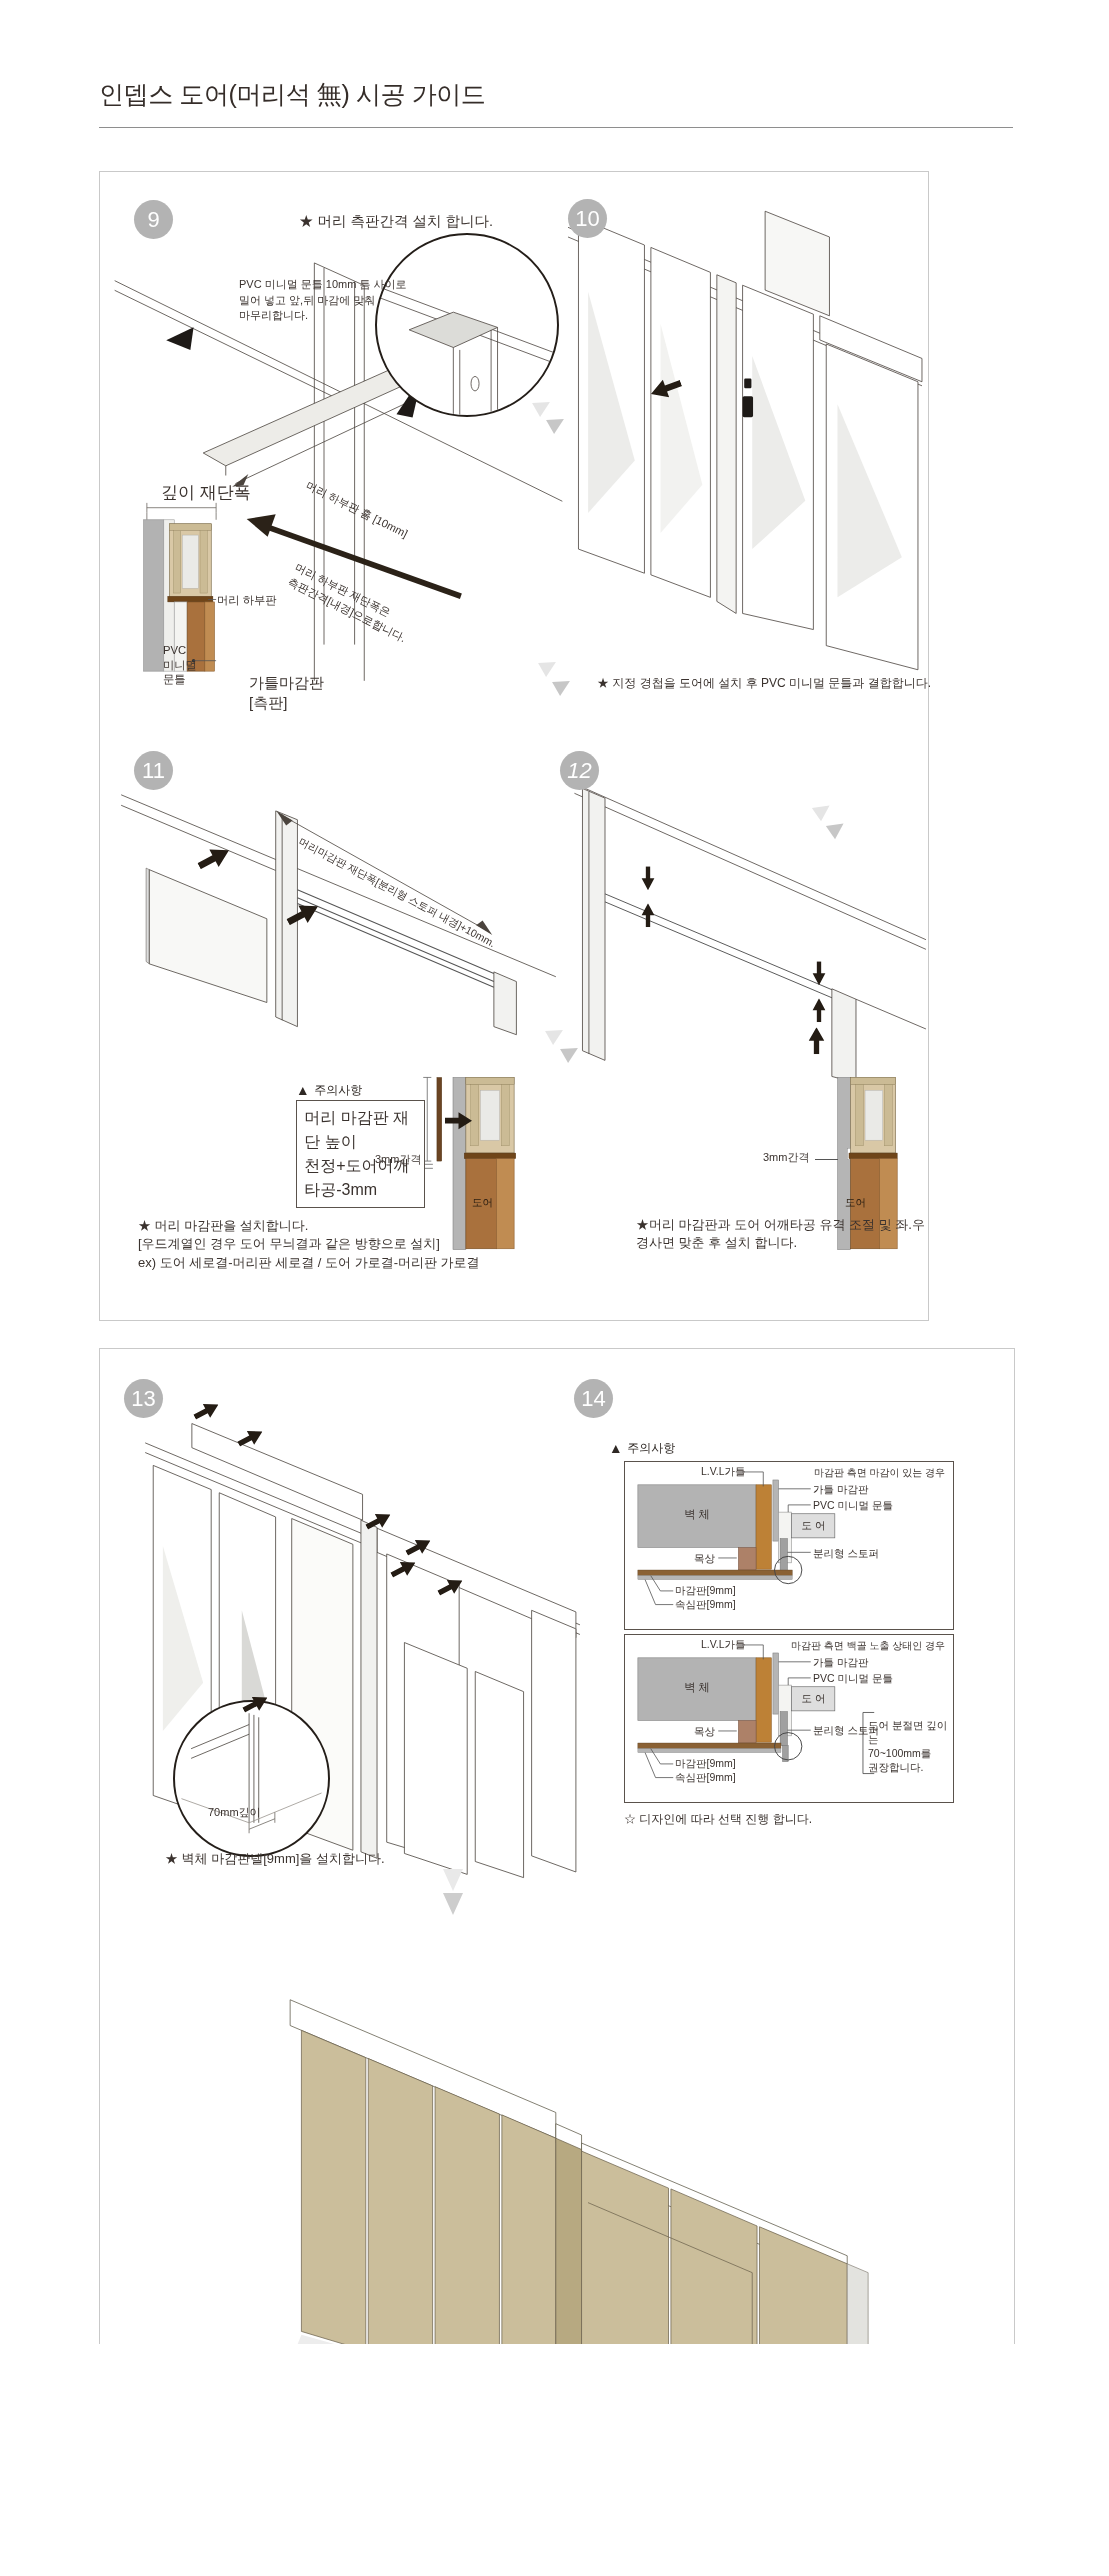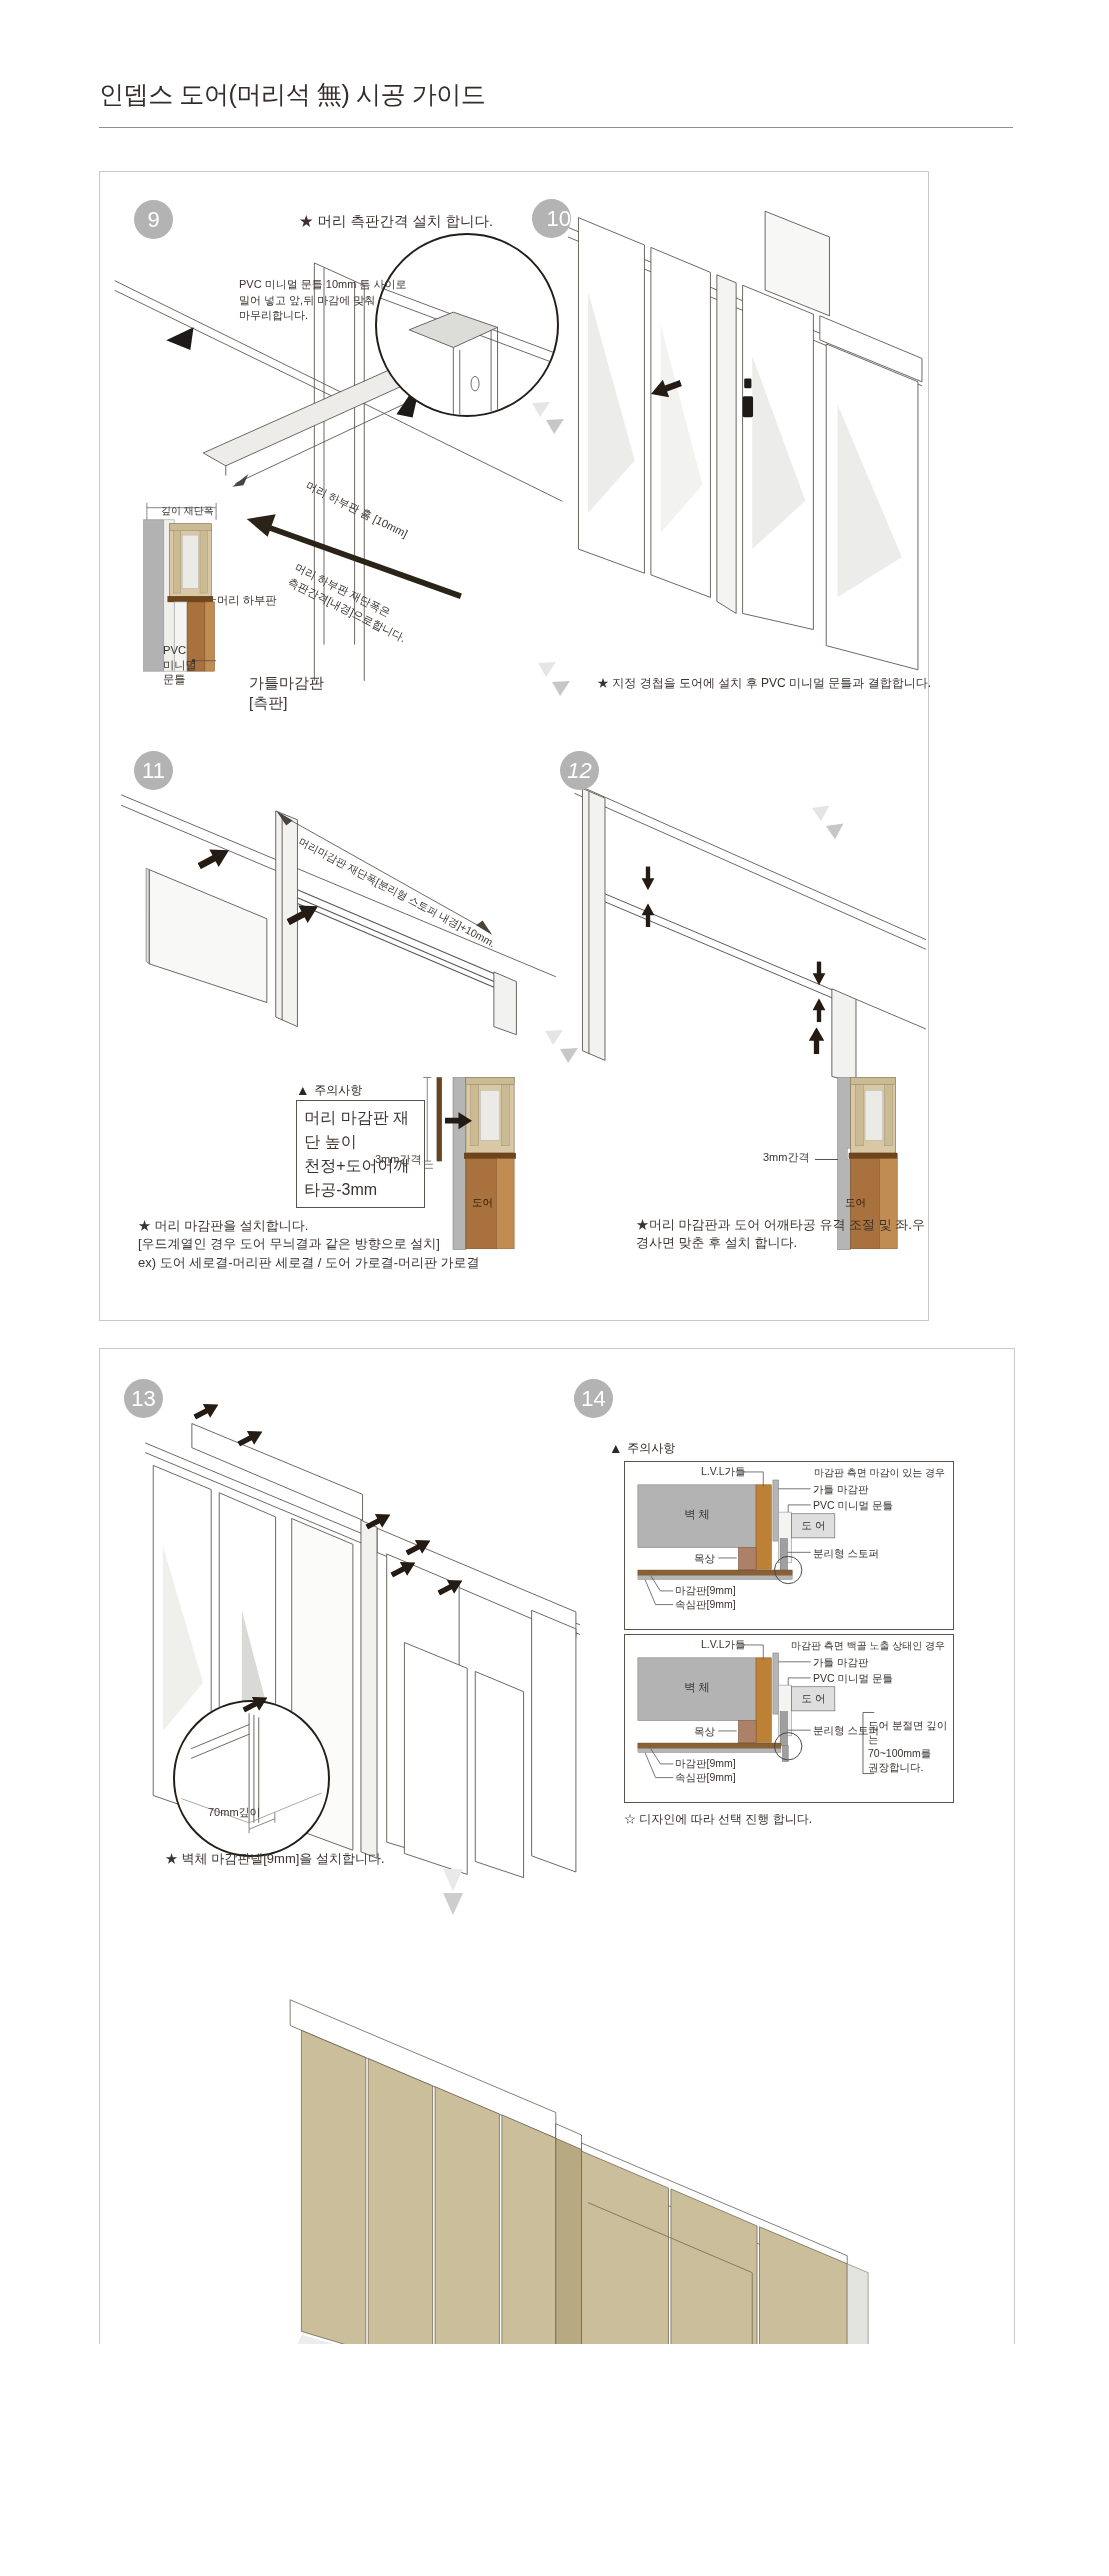--- a/index.html
+++ b/index.html
@@ -90,32 +90,32 @@
         <path d="M-5,75 L230,163"></path>
       <polygon points="40,118 95,96 150,115 95,140" fill="#dcdcd8"></polygon>
       <path d="M95,140 L95,235"></path>
         <path d="M150,115 L150,235"></path>
         <path d="M103,143 L103,235"></path>
         <path d="M142,118 L142,235"></path>
       <ellipse cx="122" cy="185" rx="5" ry="9"></ellipse>
     </svg>
   </div>
 
-  <div class="txt" style="left:161px;top:504px;font-size:10px;">깊이 재단폭</div>
+  <div class="txt" style="left:161px;top:481px;font-size:17px;">깊이 재단폭</div>
   <div class="txt" style="left:217px;top:592px;font-size:11.3px;">머리 하부판</div>
   <div class="txt" style="left:163px;top:643px;font-size:11.3px;line-height:1.3;">PVC
 미니멀
 문틀</div>
   <div class="txt" style="left:217px;top:673px;font-size:15px;line-height:1.3;margin-left:32px;">가틀마감판
 [측판]</div>
   <div class="txt rot" style="left:310px;top:478px;font-size:11px;transform:rotate(26.5deg);">머리 하부판 홈 [10mm]</div>
   <div class="txt rot" style="left:299px;top:560px;font-size:11px;transform:rotate(26.5deg);">머리 하부판 재단폭은
 측판간격[내경]으로합니다.</div>
 
-  <div class="badge" style="left:532px;top:199px;justify-content:flex-end;">
+  <div class="badge" style="left:568px;top:199px;">
       <span>10</span>
     </div>
 
   <svg class="art" style="left:564px;top:195px;" width="362" height="491" viewBox="0 0 450 610" fill="none" stroke="#4b443e" stroke-width="1">
     <path d="M5,40 L445,225"></path>
       <path d="M5,52 L445,237"></path>
     <polygon points="18,28 100,62 100,470 18,440" fill="#ffffff"></polygon>
     <polygon points="30,120 88,330 30,395" fill="#ececea" stroke="none"></polygon>
     <polygon points="108,65 182,96 182,500 108,472" fill="#ffffff"></polygon>
     <polygon points="120,160 172,360 120,420" fill="#f2f2f0" stroke="none"></polygon>

